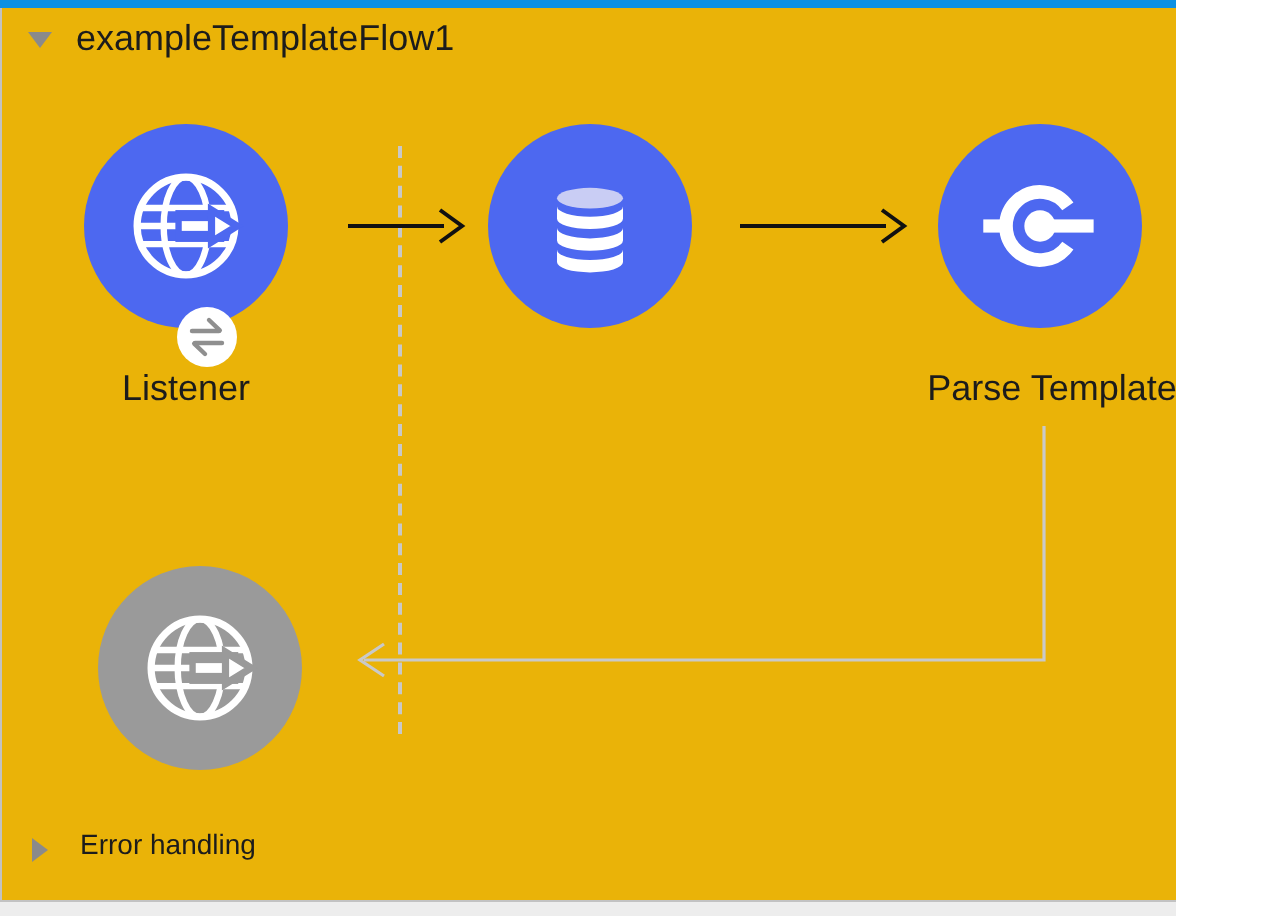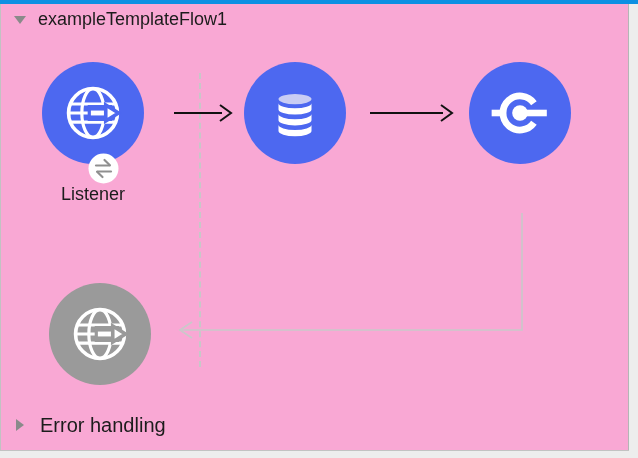--- a/index.html
+++ b/index.html
@@ -3,35 +3,35 @@
 <meta charset="utf-8">
 <style>
   :root{
     --accent-bar:#0d90e3; --node-blue:#4d68f0; --node-gray:#9a9a9a;
     --db-top:#c9cdf4; --dashed-guide:#c8c8c8; --gray-connector:#c9c9c9;
     --arrow-black:#111111; --label-text:#1c1c1c; --border:#c2c2c2;
     --gutter:#ededed; --triangle:#8a8a8a; --badge-glyph:#8f8f8f;
   }
   *{margin:0;padding:0;box-sizing:border-box;}
   body{font-family:"Liberation Sans",sans-serif;background:#fff;}
-  .screen{position:relative;width:638px;height:458px;background:#f9a8d4;overflow:hidden;}
+  .screen{position:relative;width:588px;height:458px;background:#eab308;overflow:hidden;}
   .top-strip{position:absolute;left:0;top:0;width:638px;height:4px;background:var(--accent-bar);}
   .border-left{position:absolute;left:0;top:4px;width:1px;height:447px;background:var(--border);}
   .border-right{position:absolute;left:628px;top:4px;width:1px;height:447px;background:#b5b5b5;}
   .border-bottom{position:absolute;left:0;top:450px;width:629px;height:1px;background:var(--border);}
   .gutter-right{position:absolute;left:629px;top:4px;width:9px;height:454px;background:var(--gutter);}
   .gutter-bottom{position:absolute;left:0;top:451px;width:629px;height:7px;background:var(--gutter);}
   .flow-title{position:absolute;left:38px;top:9px;font-size:18px;color:var(--label-text);}
   .tri-down{position:absolute;left:14px;top:16px;width:0;height:0;
     border-left:6px solid transparent;border-right:6px solid transparent;
     border-top:8px solid var(--triangle);}
   .tri-right{position:absolute;left:16px;top:419px;width:0;height:0;
     border-top:6px solid transparent;border-bottom:6px solid transparent;
     border-left:8px solid var(--triangle);}
-  .error-title{position:absolute;left:40px;top:414px;font-size:20px;color:var(--label-text);}
+  .error-title{position:absolute;left:40px;top:414px;font-size:14px;color:var(--label-text);}
   .dashed-guide{position:absolute;left:199px;top:73px;height:294px;width:0;
     border-left:2px dashed var(--dashed-guide);}
   .node{position:absolute;width:102px;height:102px;border-radius:50%;
     background:var(--node-blue);display:flex;align-items:center;justify-content:center;
     --halo:var(--node-blue);}
   .node.disabled{background:var(--node-gray);--halo:var(--node-gray);}
   .node-listener{left:42px;top:62px;}
   .node-select{left:244px;top:62px;}
   .node-parse{left:469px;top:62px;}
   .node-disabled-pos{left:49px;top:283px;}
@@ -117,20 +117,21 @@
   <div class="node node-parse">
     <span>
       <svg width="66" height="66" viewBox="-32 -32 64 64">
         <path d="M 13.5 -9.5 A 16.5 16.5 0 1 0 13.5 9.5" fill="none" stroke="#fff" stroke-width="6.6"></path>
         <rect x="-27.5" y="-3.2" width="14" height="6.4" fill="#fff"></rect>
         <rect x="4" y="-3.2" width="22" height="6.4" fill="#fff"></rect>
         <circle r="7.6" fill="#fff"></circle>
       </svg>
     </span>
   </div>
+  <div class="node-label label-parse">Parse Template</div>
 
   <div class="node disabled node-disabled-pos">
     <span>
       <svg width="68" height="68" viewBox="-32 -32 64 64">
         <circle r="23" fill="none" stroke="#fff" stroke-width="3.4"></circle>
         <ellipse rx="10.5" ry="23" fill="none" stroke="#fff" stroke-width="3"></ellipse>
         <line x1="-21" y1="-8.5" x2="21" y2="-8.5" stroke="#fff" stroke-width="3"></line>
         <line x1="-21" y1="8.5" x2="21" y2="8.5" stroke="#fff" stroke-width="3"></line>
         <line x1="-23" y1="0" x2="23" y2="0" stroke="#fff" stroke-width="3"></line>
         <rect x="-5" y="-7.5" width="23" height="15" fill="var(--halo)"></rect>

